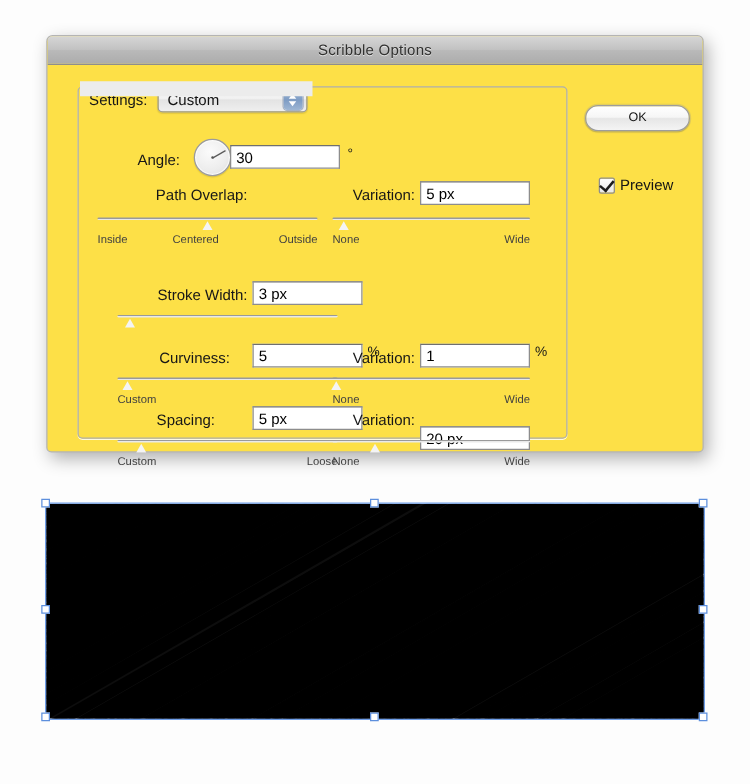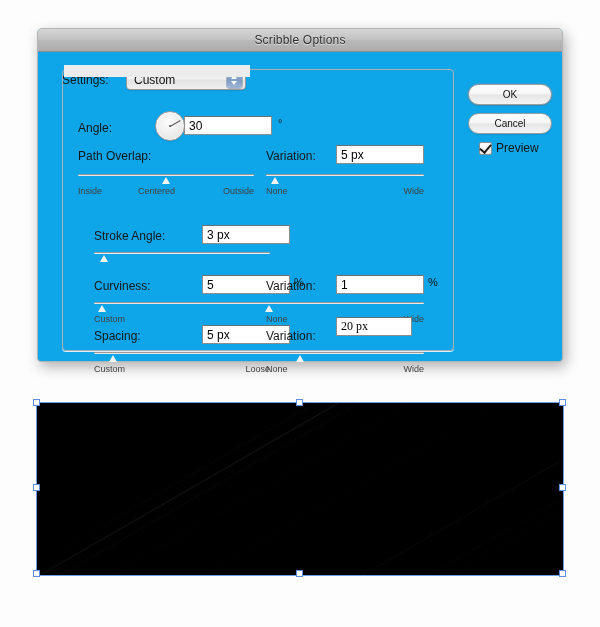--- a/index.html
+++ b/index.html
@@ -11,21 +11,21 @@
     font-family: "Liberation Sans", sans-serif;
     overflow: hidden;
   }
   #root { position: relative; width: 600px; height: 627px; background: #fdfdfd; }
 
   
   .dialog {
     position: absolute;
     left: 37px; top: 28px;
     width: 526px; height: 334px;
-    background: #0ea5e9;
+    background: #fde047;
     border: 1px solid #b4b4b4;
     border-radius: 5px 5px 4px 4px;
     box-shadow: 3px 5px 14px rgba(0,0,0,0.30), 0 1px 0 rgba(255,255,255,0.9) inset;
     box-sizing: border-box;
   }
   .titlebar {
     position: absolute; left: 0; top: 0; right: 0; height: 22px;
     background: linear-gradient(to bottom, #d6d6d6 0%, #c2c2c2 48%, #b9b9b9 52%, #acacac 100%);
     border-bottom: 1px solid #8e8e8e;
     border-radius: 4px 4px 0 0;
@@ -49,21 +49,21 @@
   .gb-outer { left: 24px; top: 18px; width: 392px; height: 282px; }
   .gb-inner { left: 42px; top: 152px; width: 356px; height: 148px; }
   .gb-legend {
     position: absolute; top: -8px; background: #ececec;
     font-size: 12px; color: #1d1d1d; padding: 0 5px; white-space: nowrap;
   }
 
   
   .lbl {
     position: absolute; font-size: 12px; color: #171717;
-    white-space: nowrap; text-align: left;
+    white-space: nowrap; text-align: right;
   }
   .unit { position: absolute; font-size: 11px; color: #171717; }
 
   .field {
     position: absolute; height: 19px; background: #fff;
     border: 1px solid #8d8d8d; border-top-color: #6f6f6f;
     box-sizing: border-box; font-family: "Liberation Sans", sans-serif;
     font-size: 12px; color: #000; padding: 0 0 0 4px; line-height: 17px;
     outline: none; border-radius: 0;
   }
@@ -215,21 +215,21 @@
       <input class="field" style="left: 298px; top: 94px; width: 88px;" value="5 px">
 
       <div class="slider" style="left:228px; top:122px; width:158px;">
         <span class="track"></span>
         <span class="thumb" style="left:6%;"></span>
       </div>
       <span class="sl-lbl" style="left:228px; top:135px;">None</span>
       <span class="sl-lbl right" style="left:326px; top:135px; width:60px;">Wide</span>
 
 
-      <span class="lbl" style="left:56px; top:178px; width:104px;">Stroke Angle:</span>
+      <span class="lbl" style="left:56px; top:178px; width:104px;">Stroke Width:</span>
       <input class="field" style="left: 164px; top: 174px; width: 88px;" value="3 px">
       <div class="slider" style="left:56px; top:200px; width:176px;">
         <span class="track"></span>
         <span class="thumb" style="left:6%;"></span>
       </div>
 
       <span class="lbl" style="left:56px; top:228px; width:90px;">Curviness:</span>
       <input class="field" style="left: 164px; top: 224px; width: 88px;" value="5">
       <span class="unit" style="left:256px; top:225px;">%</span>
       <div class="slider" style="left:56px; top:250px; width:176px;">
@@ -252,30 +252,29 @@
       <span class="lbl" style="left:56px; top:278px; width:78px;">Spacing:</span>
       <input class="field" style="left: 164px; top: 274px; width: 88px;" value="5 px">
       <div class="slider" style="left:56px; top:300px; width:176px;">
         <span class="track"></span>
         <span class="thumb" style="left:11%;"></span>
       </div>
       <span class="sl-lbl" style="left:56px; top:313px;">Custom</span>
       <span class="sl-lbl right" style="left:172px; top:313px; width:60px;">Loose</span>
 
       <span class="lbl" style="left:228px; top:278px; width:66px;">Variation:</span>
-      <input class="field" style="left: 298px; top: 266px; width: 76px; font-family: Liberation Serif, serif;" value="20 px">
+      <input class="field" style="left: 298px; top: 290px; width: 88px;" value="20 px">
       <div class="slider" style="left:228px; top:300px; width:158px;">
         <span class="track"></span>
         <span class="thumb" style="left:22%;"></span>
       </div>
       <span class="sl-lbl" style="left:228px; top:313px;">None</span>
       <span class="sl-lbl right" style="left:326px; top:313px; width:60px;">Wide</span>
 
       <div class="btn default" style="left:430px; top:33px; width:84px;">OK</div>
-      <div class="btn" style="left:430px; top:62px; width:84px;">Cancel</div>
 
       <div class="check-row" style="left:441px; top:90px;">
         <span class="checkbox">
           <span class="tick"></span>
         </span>
         <span class="check-label">Preview</span>
       </div>
 
     </div>
   </div>

